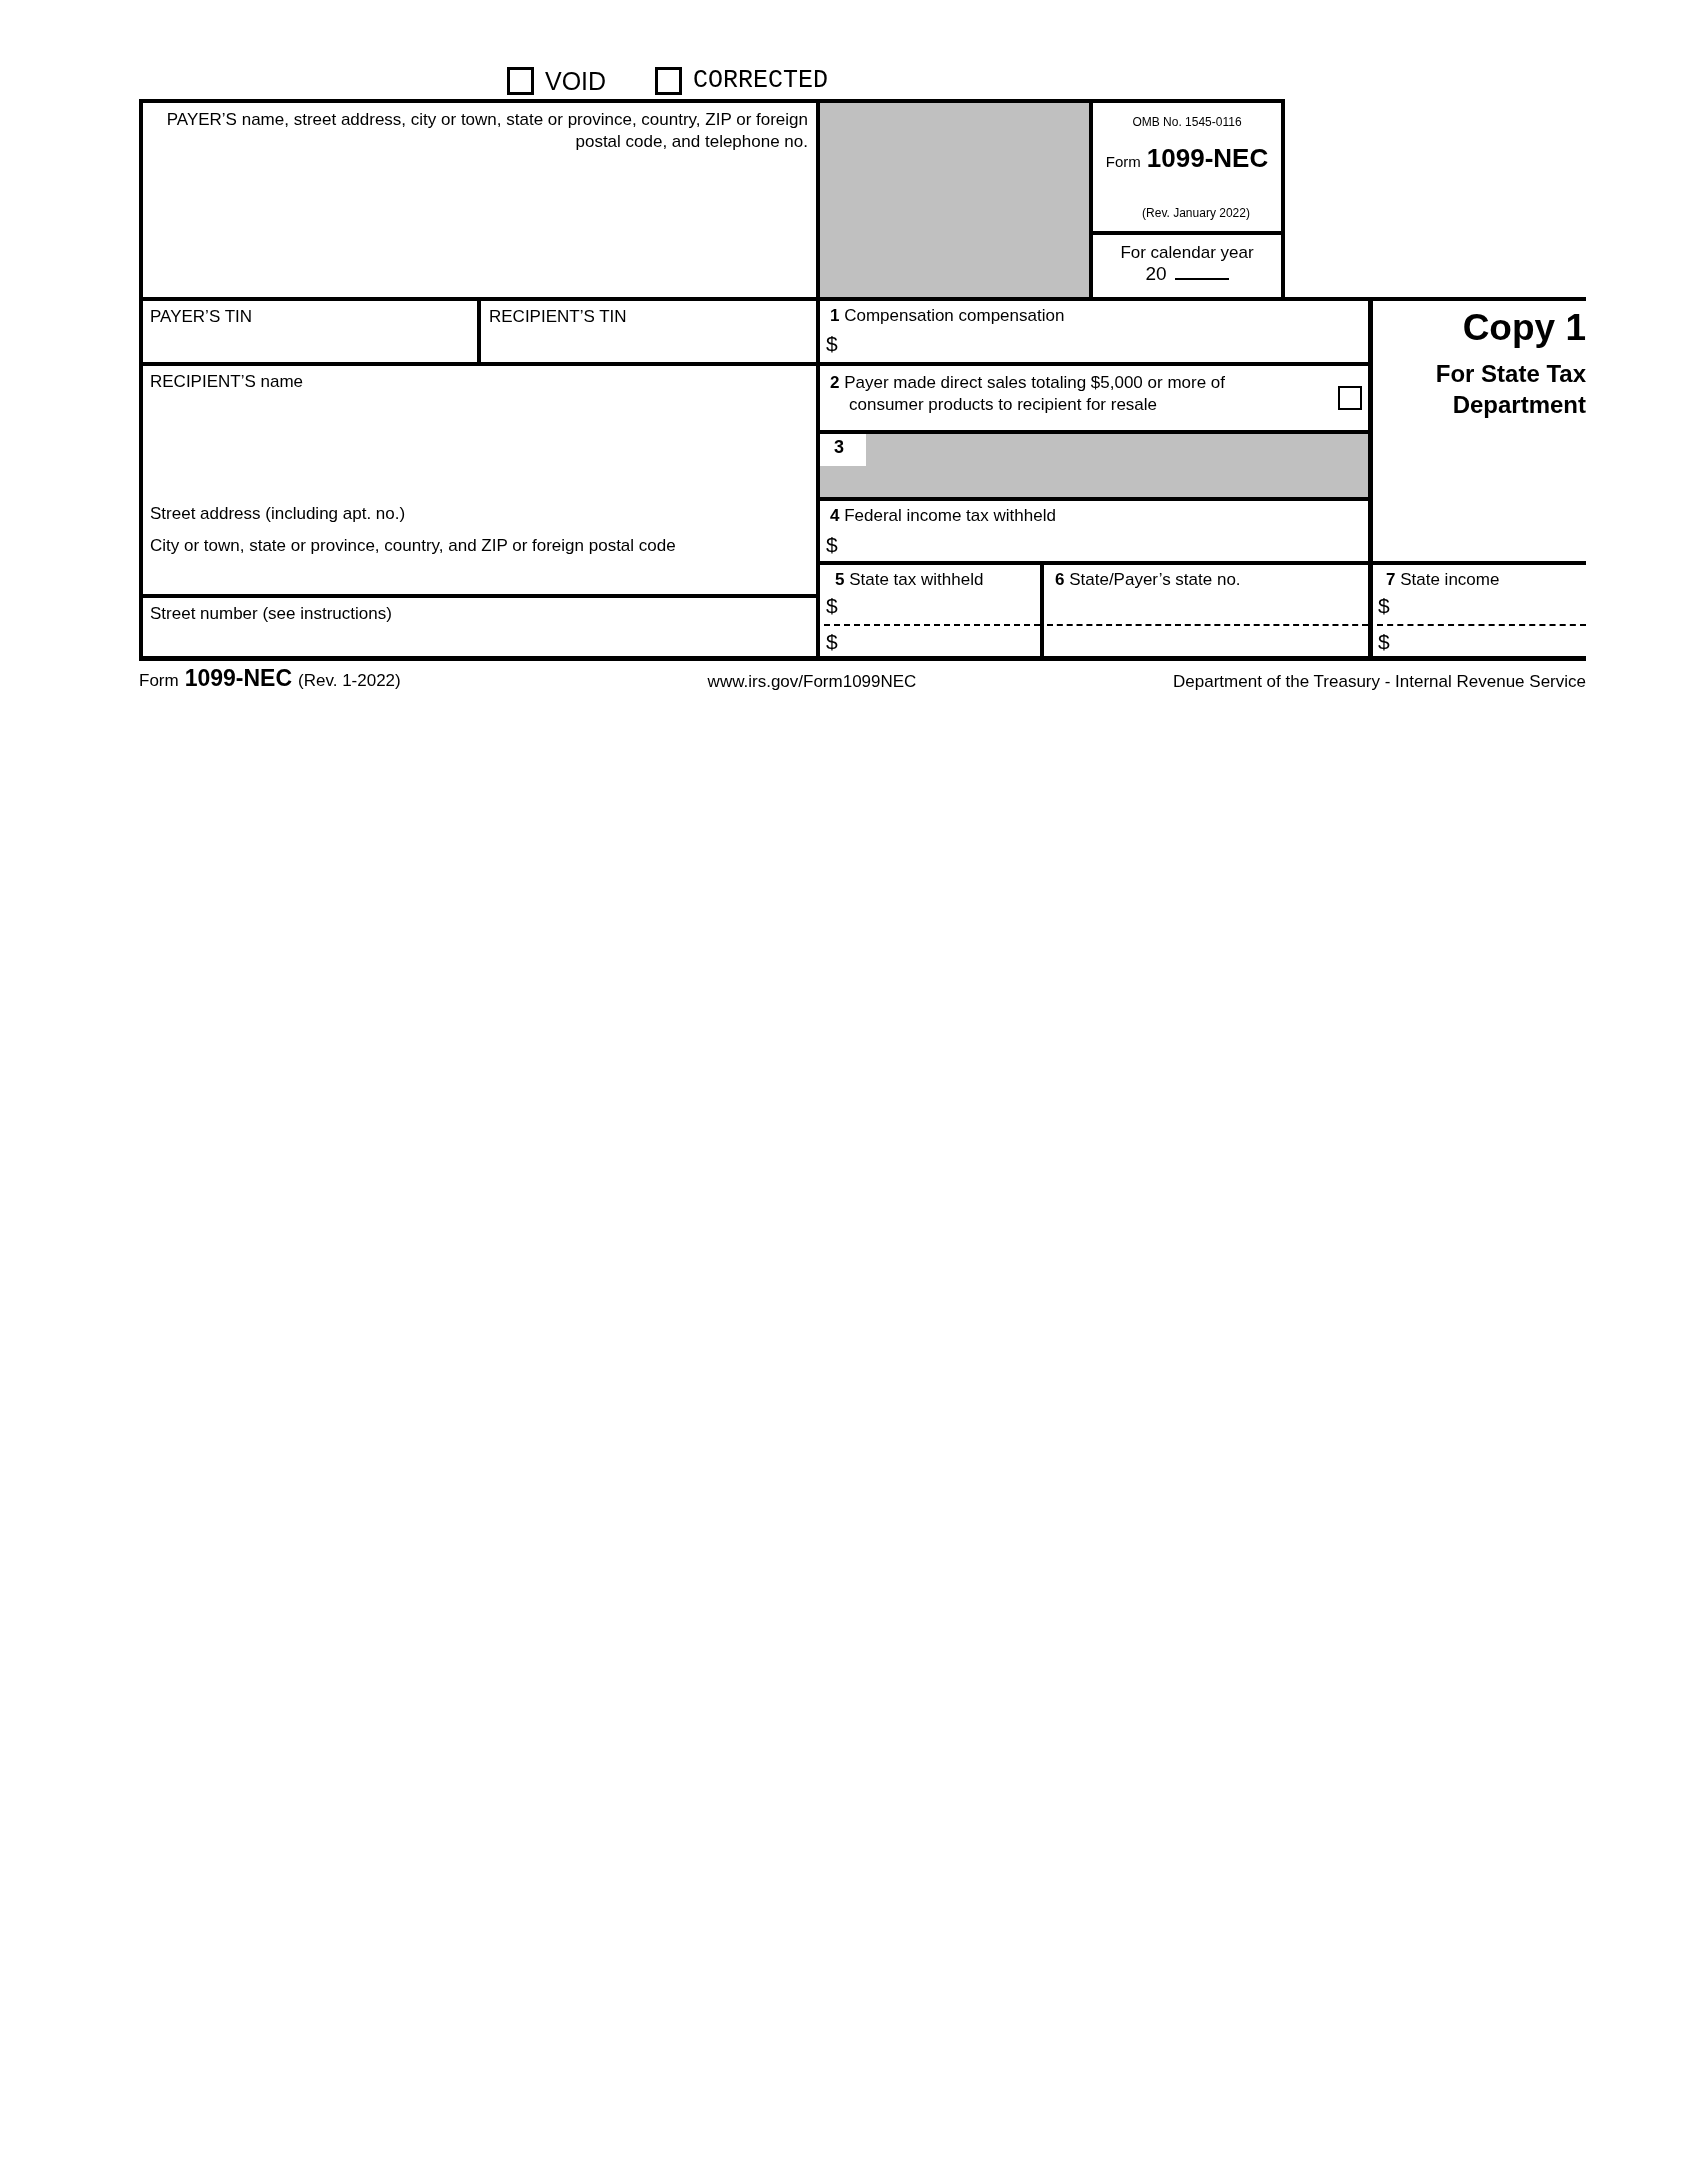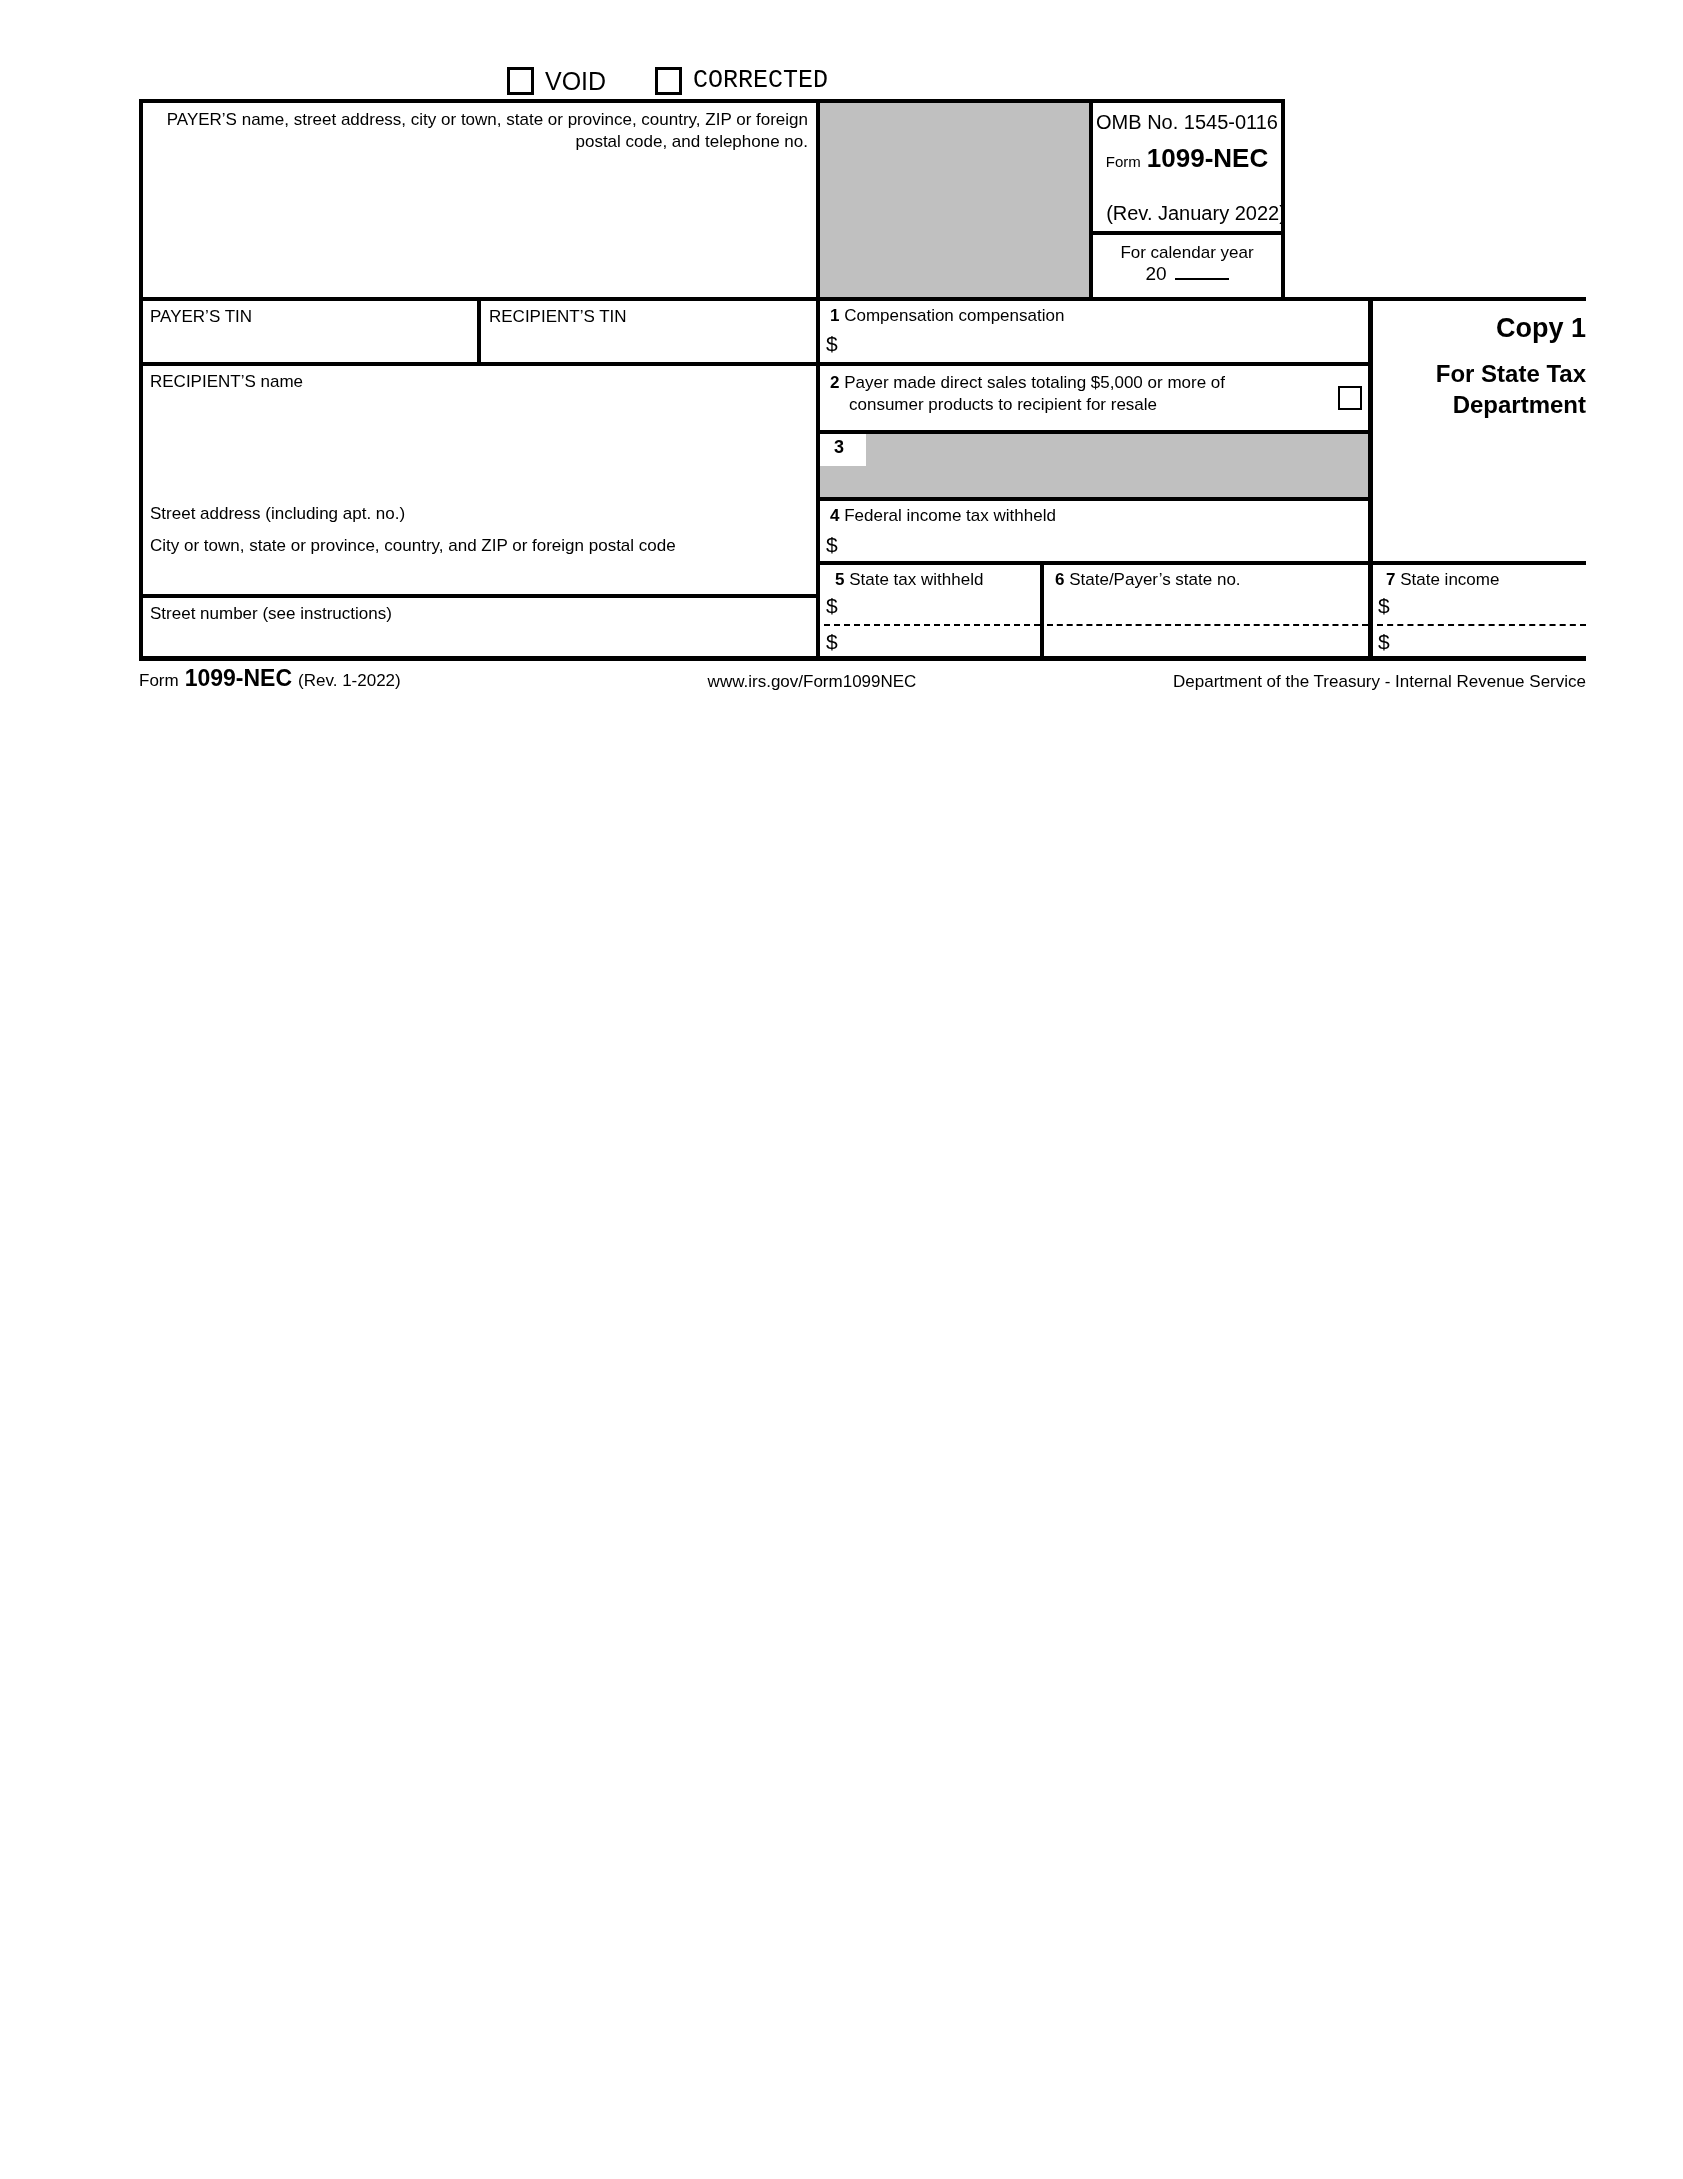--- a/index.html
+++ b/index.html
@@ -18,24 +18,24 @@
   .gray { position: absolute; background: #c0c0c0; z-index: 1; }
   .whitepatch { position: absolute; background: #ffffff; z-index: 2; }
   .txt { position: absolute; z-index: 4; font-size: 17px; line-height: 22px; white-space: nowrap; }
   .wrap { white-space: normal; }
   .num { font-weight: bold; }
   .dollar { position: absolute; z-index: 4; font-size: 21px; }
   .checkbox { position: absolute; z-index: 4; background: #fff; border: 3px solid #000; }
   .checkbox.thin { border-width: 2px; }
   .bigcaps { position: absolute; z-index: 4; font-size: 25px; line-height: 28px; }
   .title { position: absolute; z-index: 4; font-weight: bold; font-size: 29px; line-height: 34px; text-align: right; }
-  .copy1 { position: absolute; z-index: 4; font-weight: bold; font-size: 27px; line-height: 30px; text-align: right; }
+  .copy1 { position: absolute; z-index: 4; font-weight: bold; font-size: 37px; line-height: 30px; text-align: right; }
   .copysub { position: absolute; z-index: 4; font-weight: bold; font-size: 24px; line-height: 31px; text-align: right; }
   .center { text-align: center; }
-  .ombsmall { font-size: 20px; }
+  .ombsmall { font-size: 12px; }
   .formword { font-size: 15px; }
   .formnum { font-size: 26px; font-weight: bold; margin-left: 6px; }
   .yearblank { display: inline-block; width: 54px; height: 16px; border-bottom: 2px solid #000; margin-left: 8px; }
   .footer-formword { font-size: 17px; }
   .footer-formnum { font-size: 23px; font-weight: bold; margin: 0 6px; }
   .footer-rev { font-size: 17px; }
   .field { position: absolute; z-index: 5; background: transparent; }
 </style>
 </head>
 <body>

